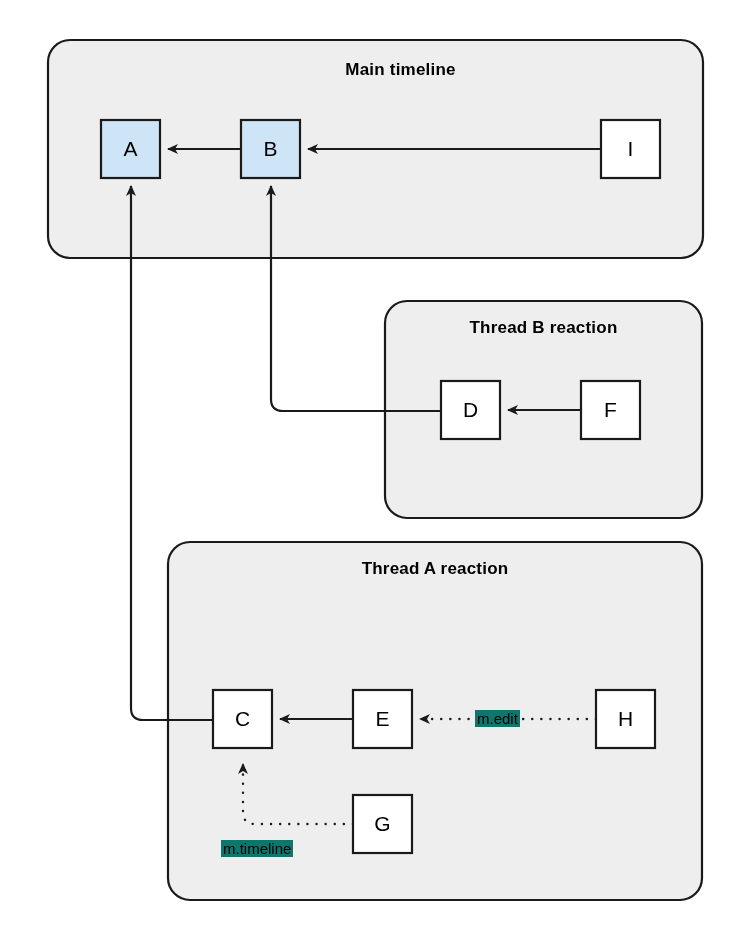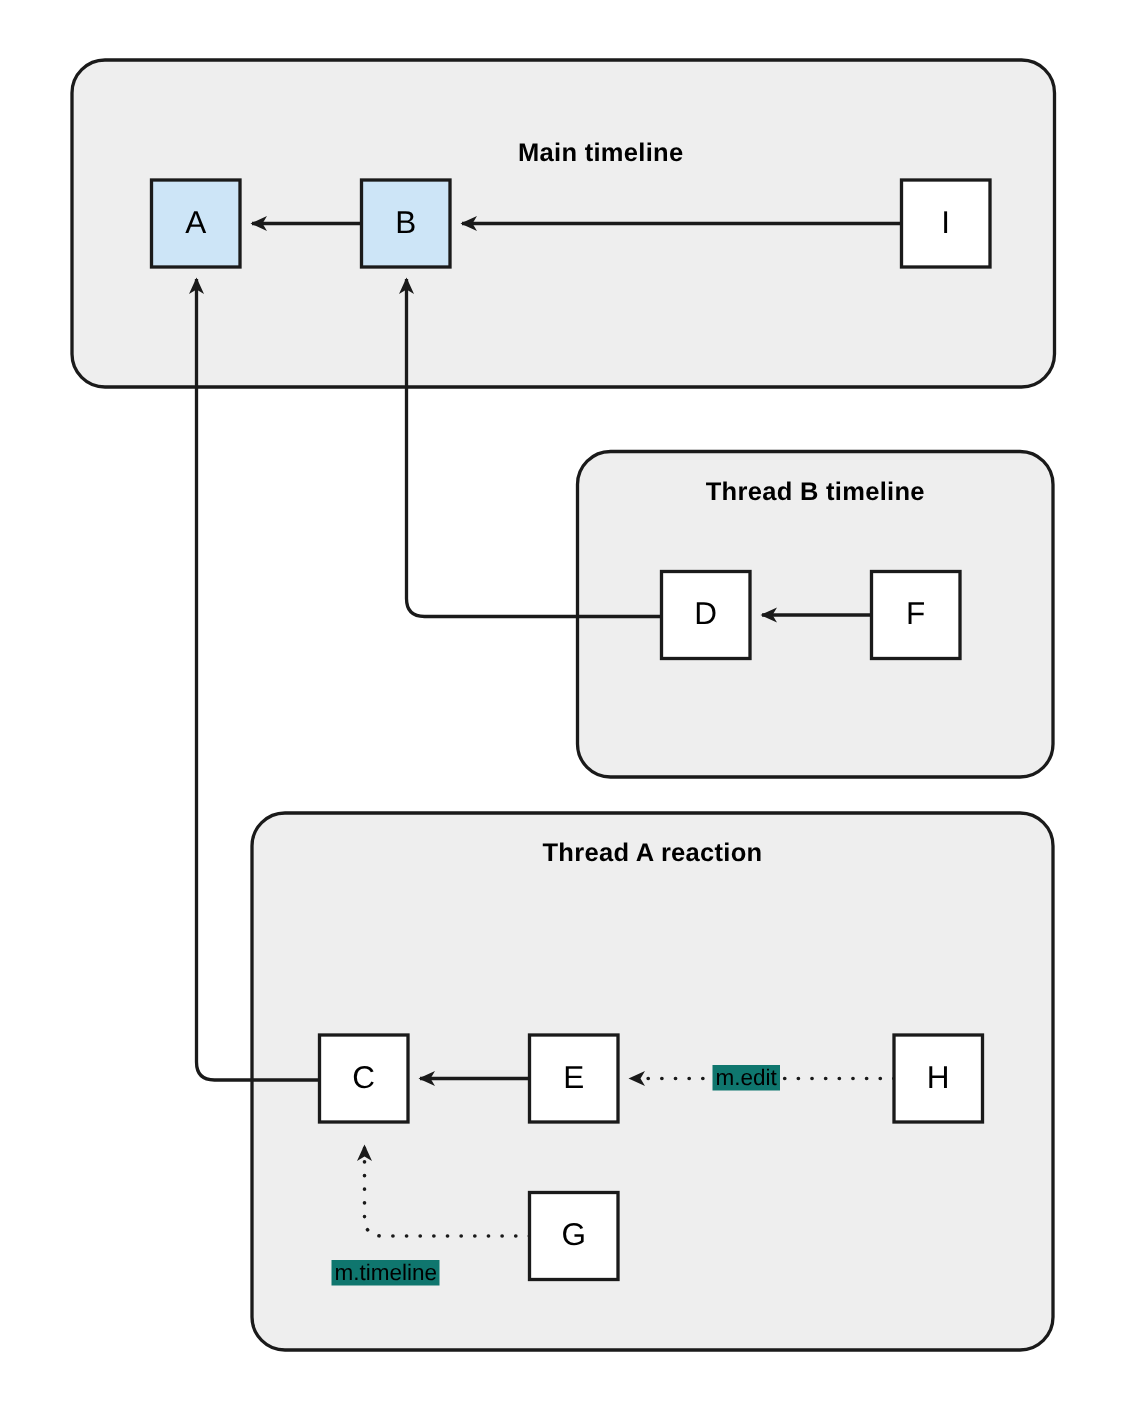--- a/index.html
+++ b/index.html
@@ -98,22 +98,22 @@
       <rect x="353" y="690" width="59" height="58" fill="#ffffff" stroke="#1a1a1a" stroke-width="2.2"></rect>
     </g>
     <g>
       <rect x="596" y="690" width="59" height="58" fill="#ffffff" stroke="#1a1a1a" stroke-width="2.2"></rect>
     </g>
     <g>
       <rect x="353" y="795" width="59" height="58" fill="#ffffff" stroke="#1a1a1a" stroke-width="2.2"></rect>
     </g>
   </svg>
 
-  <div class="grp-title" style="left:48px;top:60px;width:705px;margin-top:32px;">Main timeline</div>
-  <div class="grp-title" style="left:385px;top:318px;width:317px;">Thread B timeline</div>
+  <div class="grp-title" style="left:48px;top:60px;width:705px;">Main timeline</div>
+  <div class="grp-title" style="left:385px;top:318px;width:317px;">Thread B reaction</div>
   <div class="grp-title" style="left:168px;top:559px;width:534px;">Thread A reaction</div>
 
   <div class="node-label" style="left:101px;top:120px;width:59px;height:58px;">A</div>
   <div class="node-label" style="left:241px;top:120px;width:59px;height:58px;">B</div>
   <div class="node-label" style="left:601px;top:120px;width:59px;height:58px;">I</div>
   <div class="node-label" style="left:441px;top:381px;width:59px;height:58px;">D</div>
   <div class="node-label" style="left:581px;top:381px;width:59px;height:58px;">F</div>
   <div class="node-label" style="left:213px;top:690px;width:59px;height:58px;">C</div>
   <div class="node-label" style="left:353px;top:690px;width:59px;height:58px;">E</div>
   <div class="node-label" style="left:596px;top:690px;width:59px;height:58px;">H</div>

